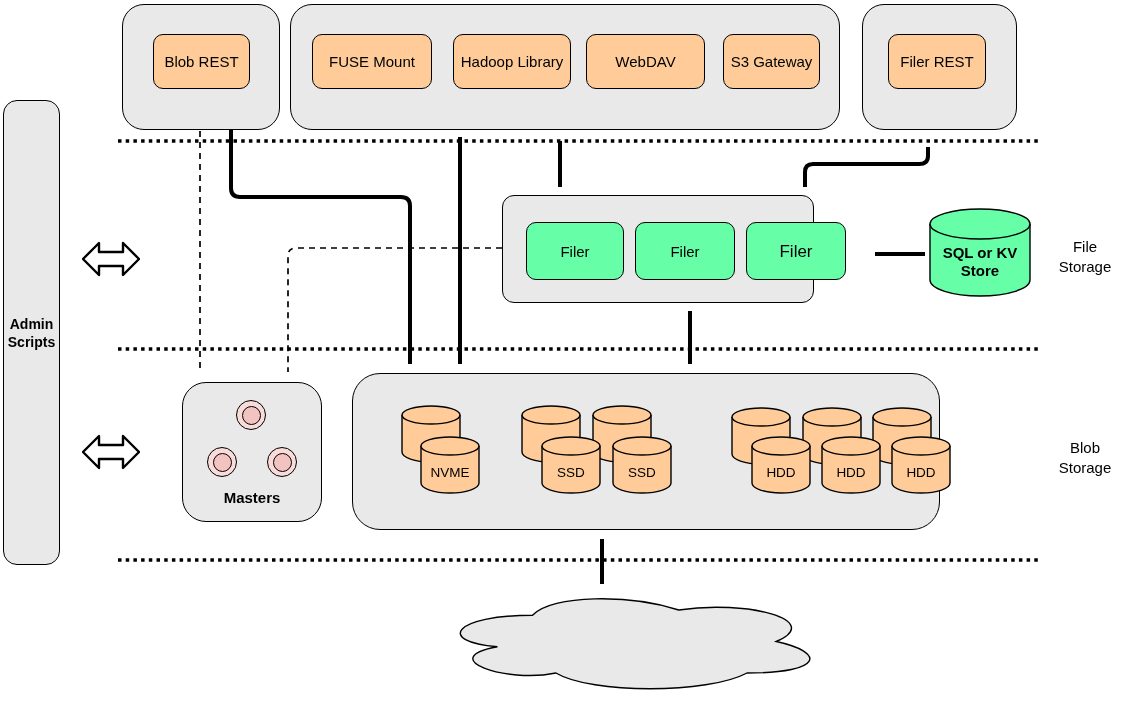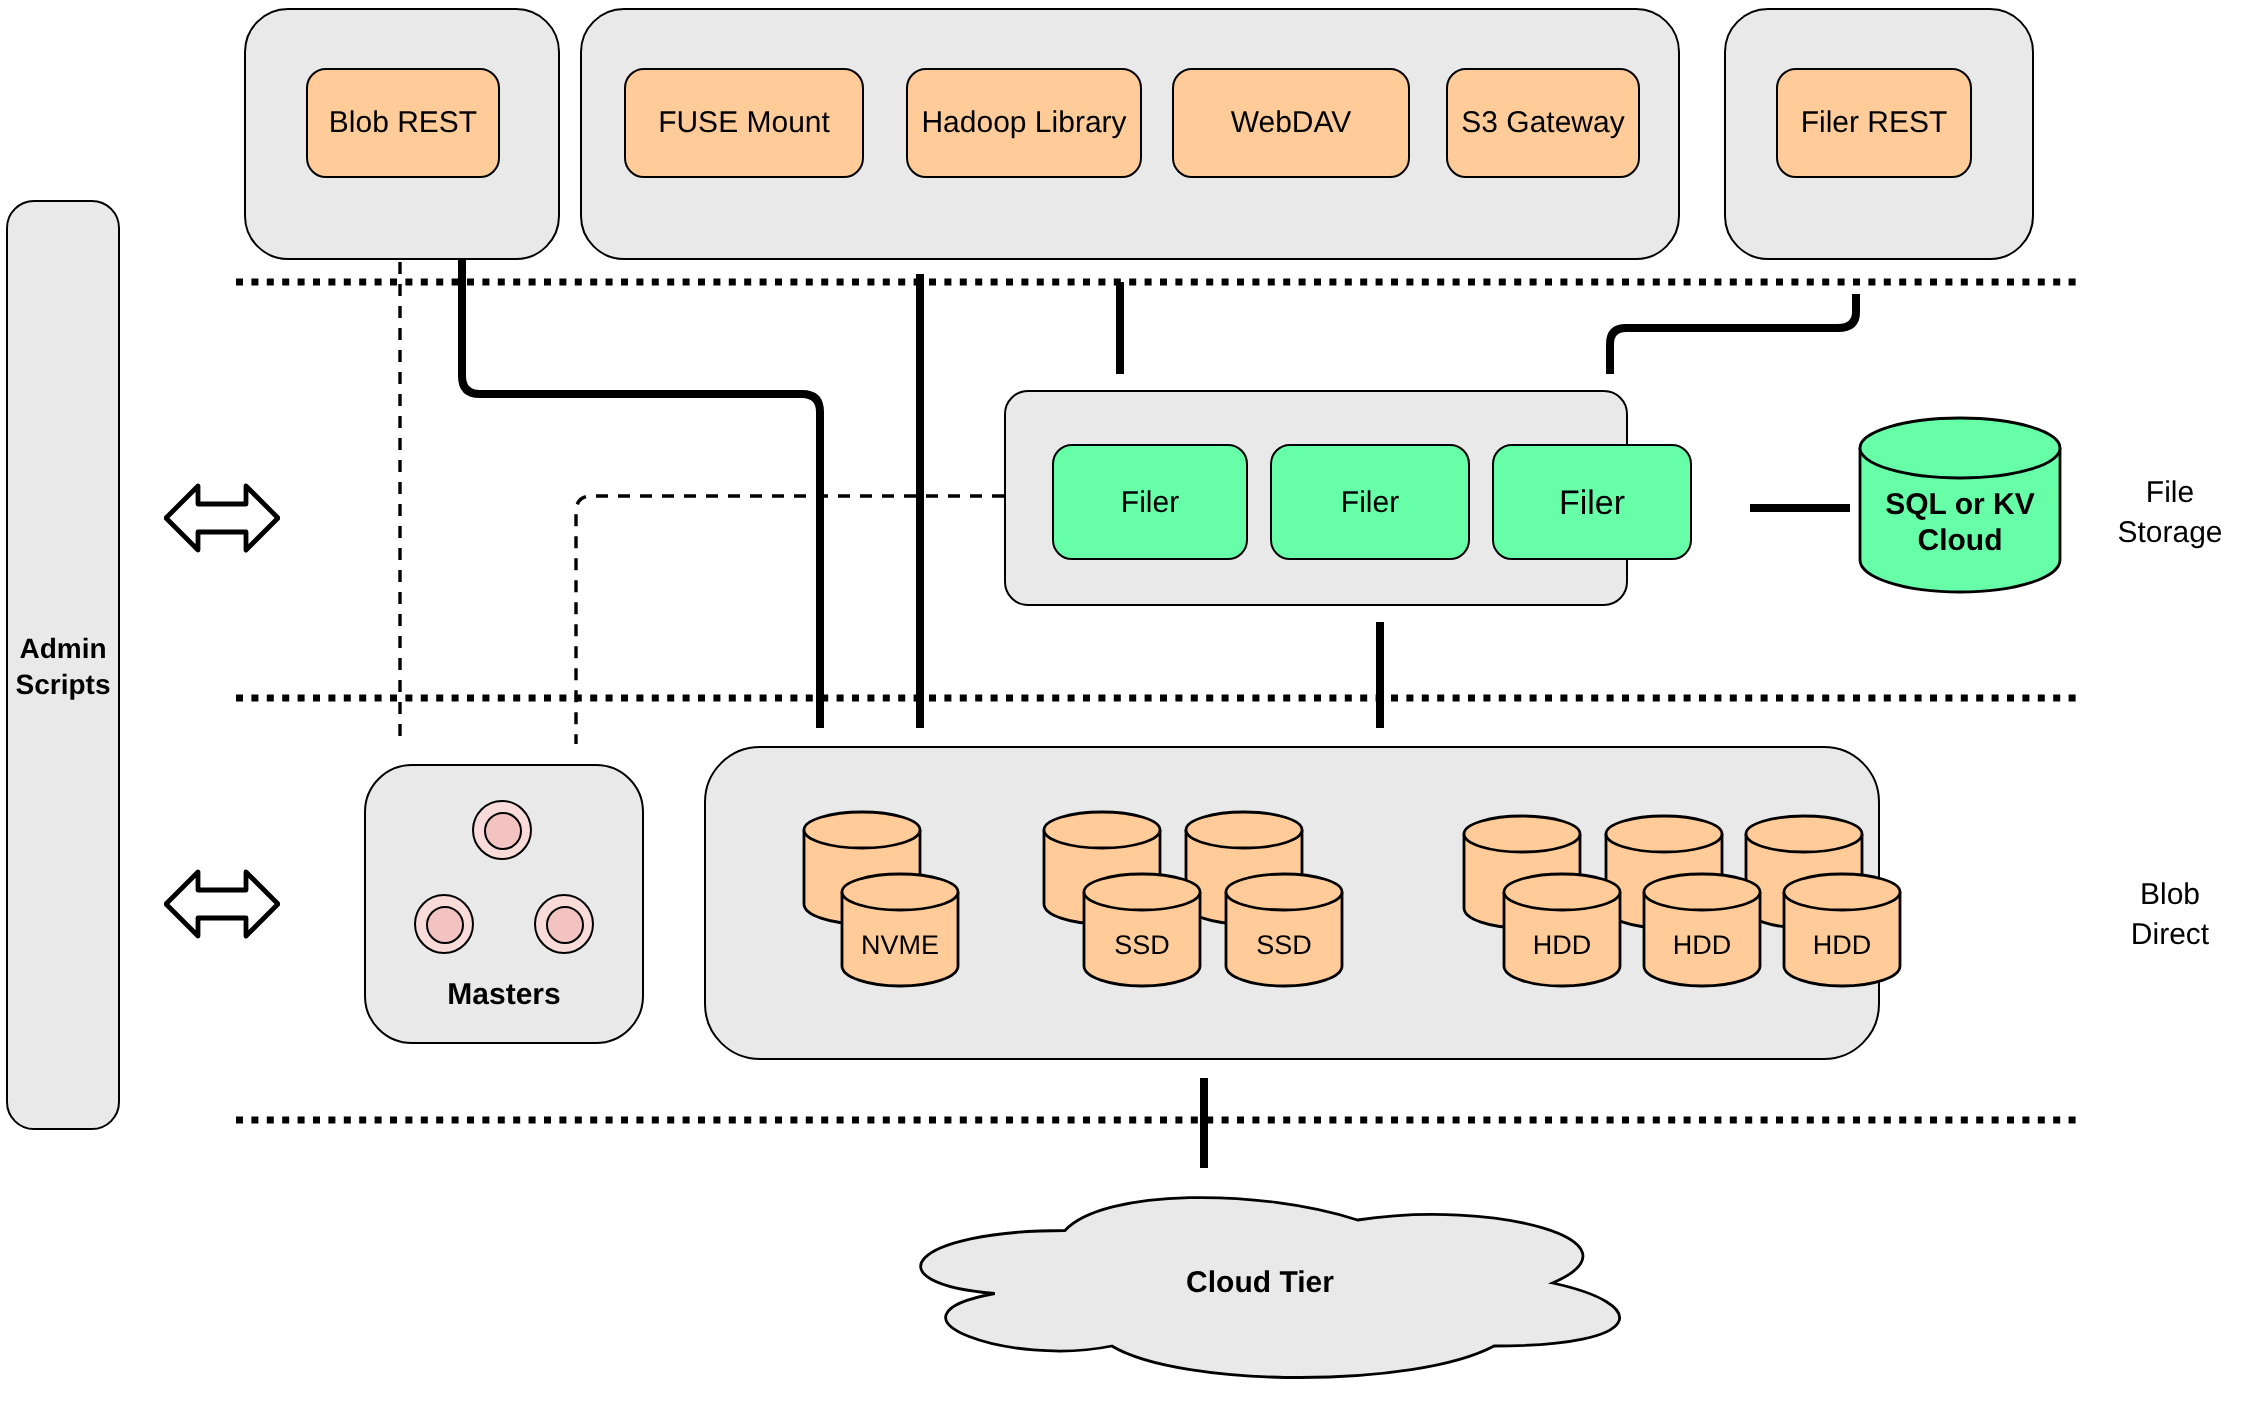--- a/index.html
+++ b/index.html
@@ -104,21 +104,21 @@
     <div class="node node-green" style="left:23px;top:26px;width:98px;height:58px;">Filer</div>
     <div class="node node-green" style="left:132px;top:26px;width:100px;height:58px;">Filer</div>
     <div class="node node-green" style="left:243px;top:26px;width:100px;height:58px;font-size:17px;">Filer</div>
   </div>
 
   <div class="sql-cyl" style="left:929px;top:208px;">
     <svg width="102" height="90" viewBox="0 0 102 90">
       <path class="cyl-green-fill" d="M1 16 L1 72 A50 16 0 0 0 101 72 L101 16"></path>
       <ellipse class="cyl-green-fill" cx="51" cy="16" rx="50" ry="15"></ellipse>
     </svg>
-    <div class="sql-label">SQL or KV Cloud</div>
+    <div class="sql-label">SQL or KV Store</div>
   </div>
 
   <div class="tier-label" style="left:1049px;top:237px;width:72px;">File Storage</div>
 
   <div class="container" style="left:182px;top:382px;width:140px;height:140px;border-radius:24px;">
     <div class="circle-outer" style="left:53px;top:17px;">
       <div class="circle-inner"></div>
     </div>
     <div class="circle-outer" style="left:24px;top:64px;">
       <div class="circle-inner"></div>
@@ -206,26 +206,25 @@
     </div>
     <div class="cyl" style="left:538px;top:62px;">
       <svg width="60" height="58" viewBox="0 0 60 58">
           <path class="cyl-fill" d="M1 10 L1 47 A29 10 0 0 0 59 47 L59 10"></path>
           <ellipse class="cyl-fill" cx="30" cy="10" rx="29" ry="9"></ellipse>
         </svg>
       <span class="cyl-label">HDD</span>
     </div>
   </div>
 
-  <div class="tier-label" style="left:1049px;top:438px;width:72px;">Blob Direct</div>
+  <div class="tier-label" style="left:1049px;top:438px;width:72px;">Blob Storage</div>
 
   <svg class="abs" style="left:434px;top:588px;" width="392" height="108" viewBox="-1 -1 392 108">
     <path class="cloud-shape" d="M97.5 26.25 C19.5 26.25 0 52.5 62.4 57.75 C0 69.3 70.2 94.5 120.9 84 C156 105 273 105 312 84 C390 84 390 63 341.25 52.5 C390 31.5 312 10.5 243.75 21 C195 5.25 117 5.25 97.5 26.25 Z"></path>
   </svg>
-  <div class="group-label bold" style="left:435px;top:633px;width:390px;font-size:15px;">Cloud Tier</div>
 
   <svg class="arrows">
     <defs>
       <marker id="mB" markerUnits="userSpaceOnUse" markerWidth="17" markerHeight="15" refX="15" refY="7.5" orient="auto-start-reverse">
         <path d="M1 1 L16 7.5 L1 14 Z" fill="#000" stroke="none"></path>
       </marker>
       <marker id="mT" markerUnits="userSpaceOnUse" markerWidth="13" markerHeight="12" refX="11" refY="6" orient="auto-start-reverse">
         <path d="M0.5 0.5 L12 6 L0.5 11.5 Z" fill="#000" stroke="none"></path>
       </marker>
     </defs>

